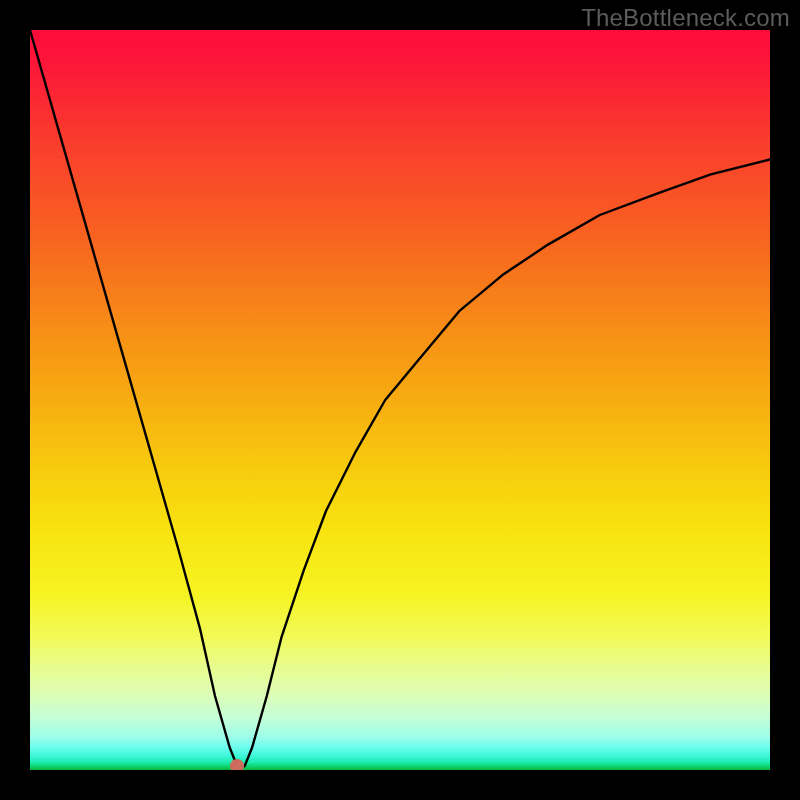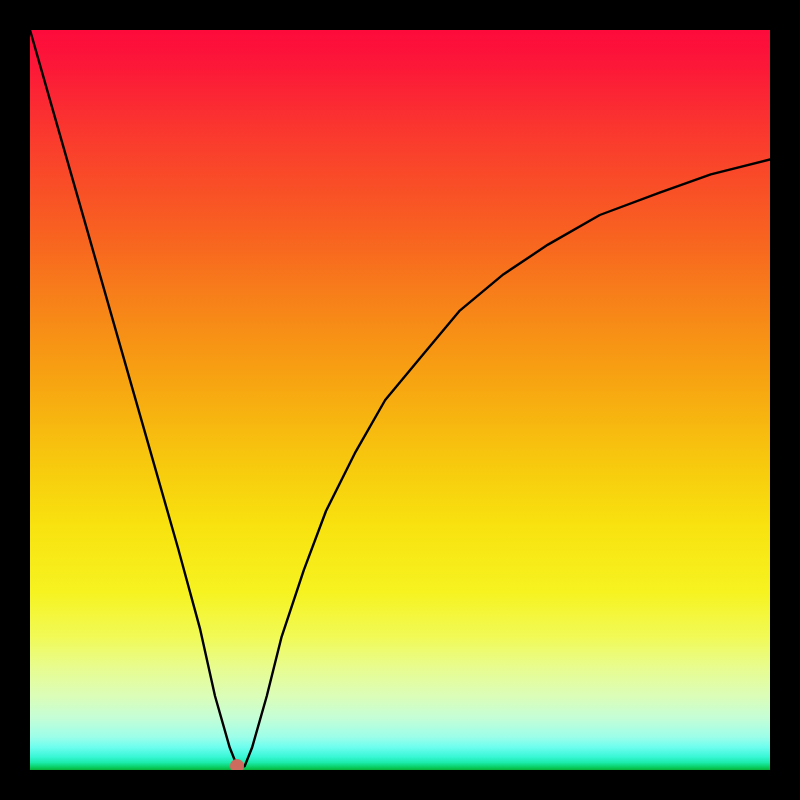--- a/index.html
+++ b/index.html
@@ -72,20 +72,21 @@
     border-radius: 50%;
     background: #cc6b5e;
     z-index: 3;
     transform: translate(-50%, -50%);
   }
 </style>
 </head>
 <body>
 
 <div class="frame">
+  <div class="watermark">TheBottleneck.com</div>
   <div class="plot-area">
     <div class="gradient-bg"></div>
     <svg class="curve" viewBox="0 0 740 740" preserveAspectRatio="none">
       <path id="curve-path" fill="none" stroke="#000" stroke-width="2.4" stroke-linejoin="round" stroke-linecap="round" d="M0.00 0.00 L29.60 103.60 L59.20 207.20 L88.80 310.80 L118.40 414.40 L148.00 518.00 L170.20 599.40 L185.00 666.00 L199.80 717.80 L207.20 736.30 L214.60 736.30 L222.00 717.80 L236.80 666.00 L251.60 606.80 L273.80 540.20 L296.00 481.00 L325.60 421.80 L355.20 370.00 L392.20 325.60 L429.20 281.20 L473.60 244.20 L518.00 214.60 L569.80 185.00 L629.00 162.80 L680.80 144.30 L740.00 129.50"></path>
     </svg>
     <div class="dot" id="marker-dot" style="left: 207.2px; top: 736.3px;"></div>
   </div>
 </div>
 
 </body></html>

